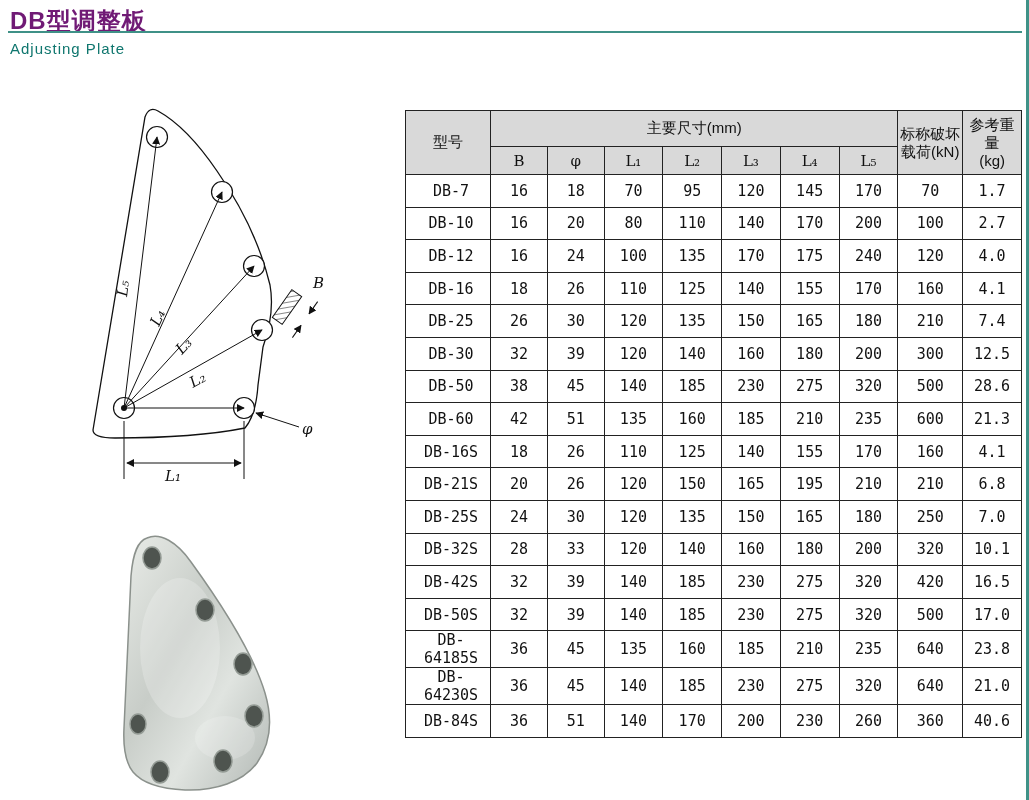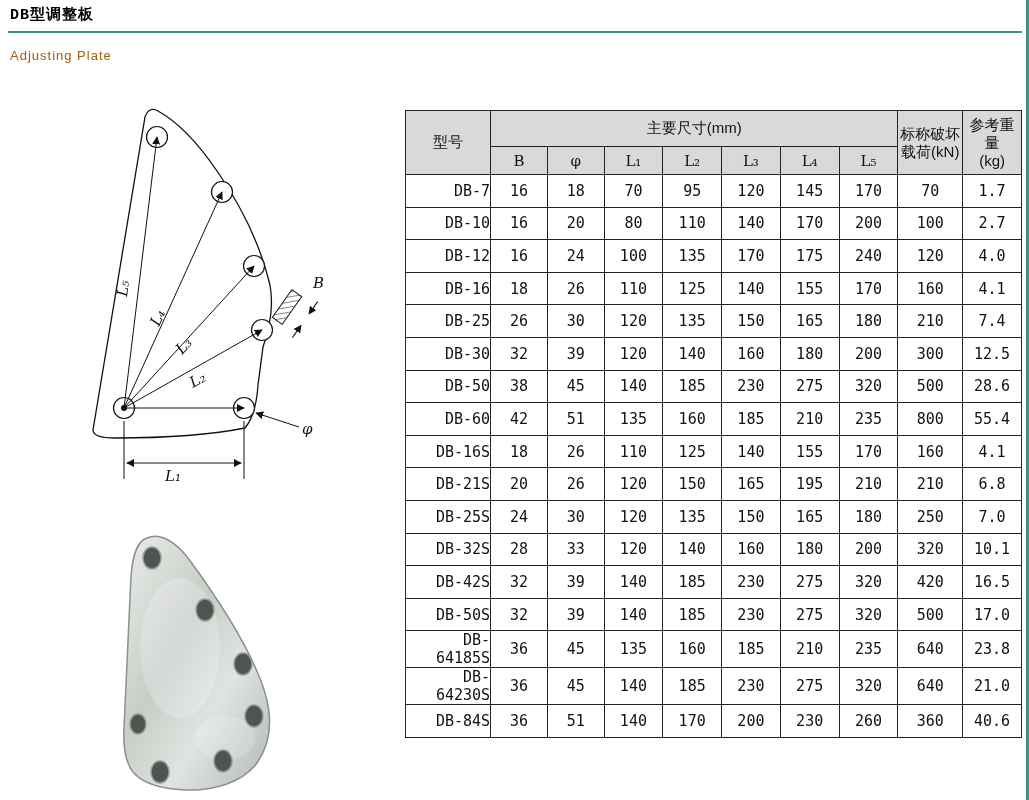--- a/index.html
+++ b/index.html
@@ -2,27 +2,27 @@
 <html><head>
 <meta charset="utf-8">
 <style>
   html,body{margin:0;padding:0;}
   body{
     width:1029px;height:800px;position:relative;background:#ffffff;
     font-family:"Liberation Sans", sans-serif;color:#111;overflow:hidden;
   }
   .page-title{
     position:absolute;left:10px;top:5px;
-    font-size:15px;font-weight:bold;color:#000000;letter-spacing:1px;font-family:Liberation Mono, monospace;
+    font-size:24px;font-weight:bold;color:#701a75;letter-spacing:1px;
   }
   .title-rule{
     position:absolute;left:8px;top:31px;width:1014px;height:2px;background:#3f9187;
   }
   .page-subtitle{
-    position:absolute;left:10px;top:48px;font-size:13px;color:#a16207;letter-spacing:1px;
+    position:absolute;left:10px;top:40px;font-size:15px;color:#0f766e;letter-spacing:1px;
   }
   .right-edge{
     position:absolute;right:0;top:0;width:3px;height:800px;background:#3f9187;
   }
   .drawing{position:absolute;left:55px;top:85px;}
   .photo{position:absolute;left:105px;top:528px;}
   .spec-table{
     position:absolute;left:405px;top:110px;
     border-collapse:collapse;table-layout:fixed;width:617px;
   }
@@ -30,21 +30,21 @@
     border:1px solid #222;text-align:center;vertical-align:middle;
     font-weight:normal;padding:0;
   }
   .spec-table thead th{background:#d9d9d9;font-size:15px;}
   .spec-table .h1{height:36px;}
   .spec-table .h2 th{height:27px;font-family:"DejaVu Serif", serif;}
   .spec-table tbody td{
     height:31.6px;font-size:15px;font-family:"DejaVu Sans Mono", monospace;
     background:#fff;
   }
-  .spec-table tbody td.model{text-align:right;padding-left:6px;}
+  .spec-table tbody td.model{text-align:center;padding-left:6px;}
   .two-line{line-height:1.2;}
   svg text{font-family:"DejaVu Serif", serif;}
   svg .dimlabel{font-style:italic;font-size:15px;fill:#111;}
 </style>
 </head>
 <body>
 
 <div class="page-title">DB型调整板</div>
 <div class="title-rule"></div>
 <div class="page-subtitle">Adjusting Plate</div>
@@ -243,22 +243,22 @@
       </tr>
       <tr>
         <td class="model">DB-60</td>
         <td>42</td>
         <td>51</td>
         <td>135</td>
         <td>160</td>
         <td>185</td>
         <td>210</td>
         <td>235</td>
-        <td>800</td>
-        <td>55.4</td>
+        <td>600</td>
+        <td>21.3</td>
       </tr>
       <tr>
         <td class="model">DB-16S</td>
         <td>18</td>
         <td>26</td>
         <td>110</td>
         <td>125</td>
         <td>140</td>
         <td>155</td>
         <td>170</td>

